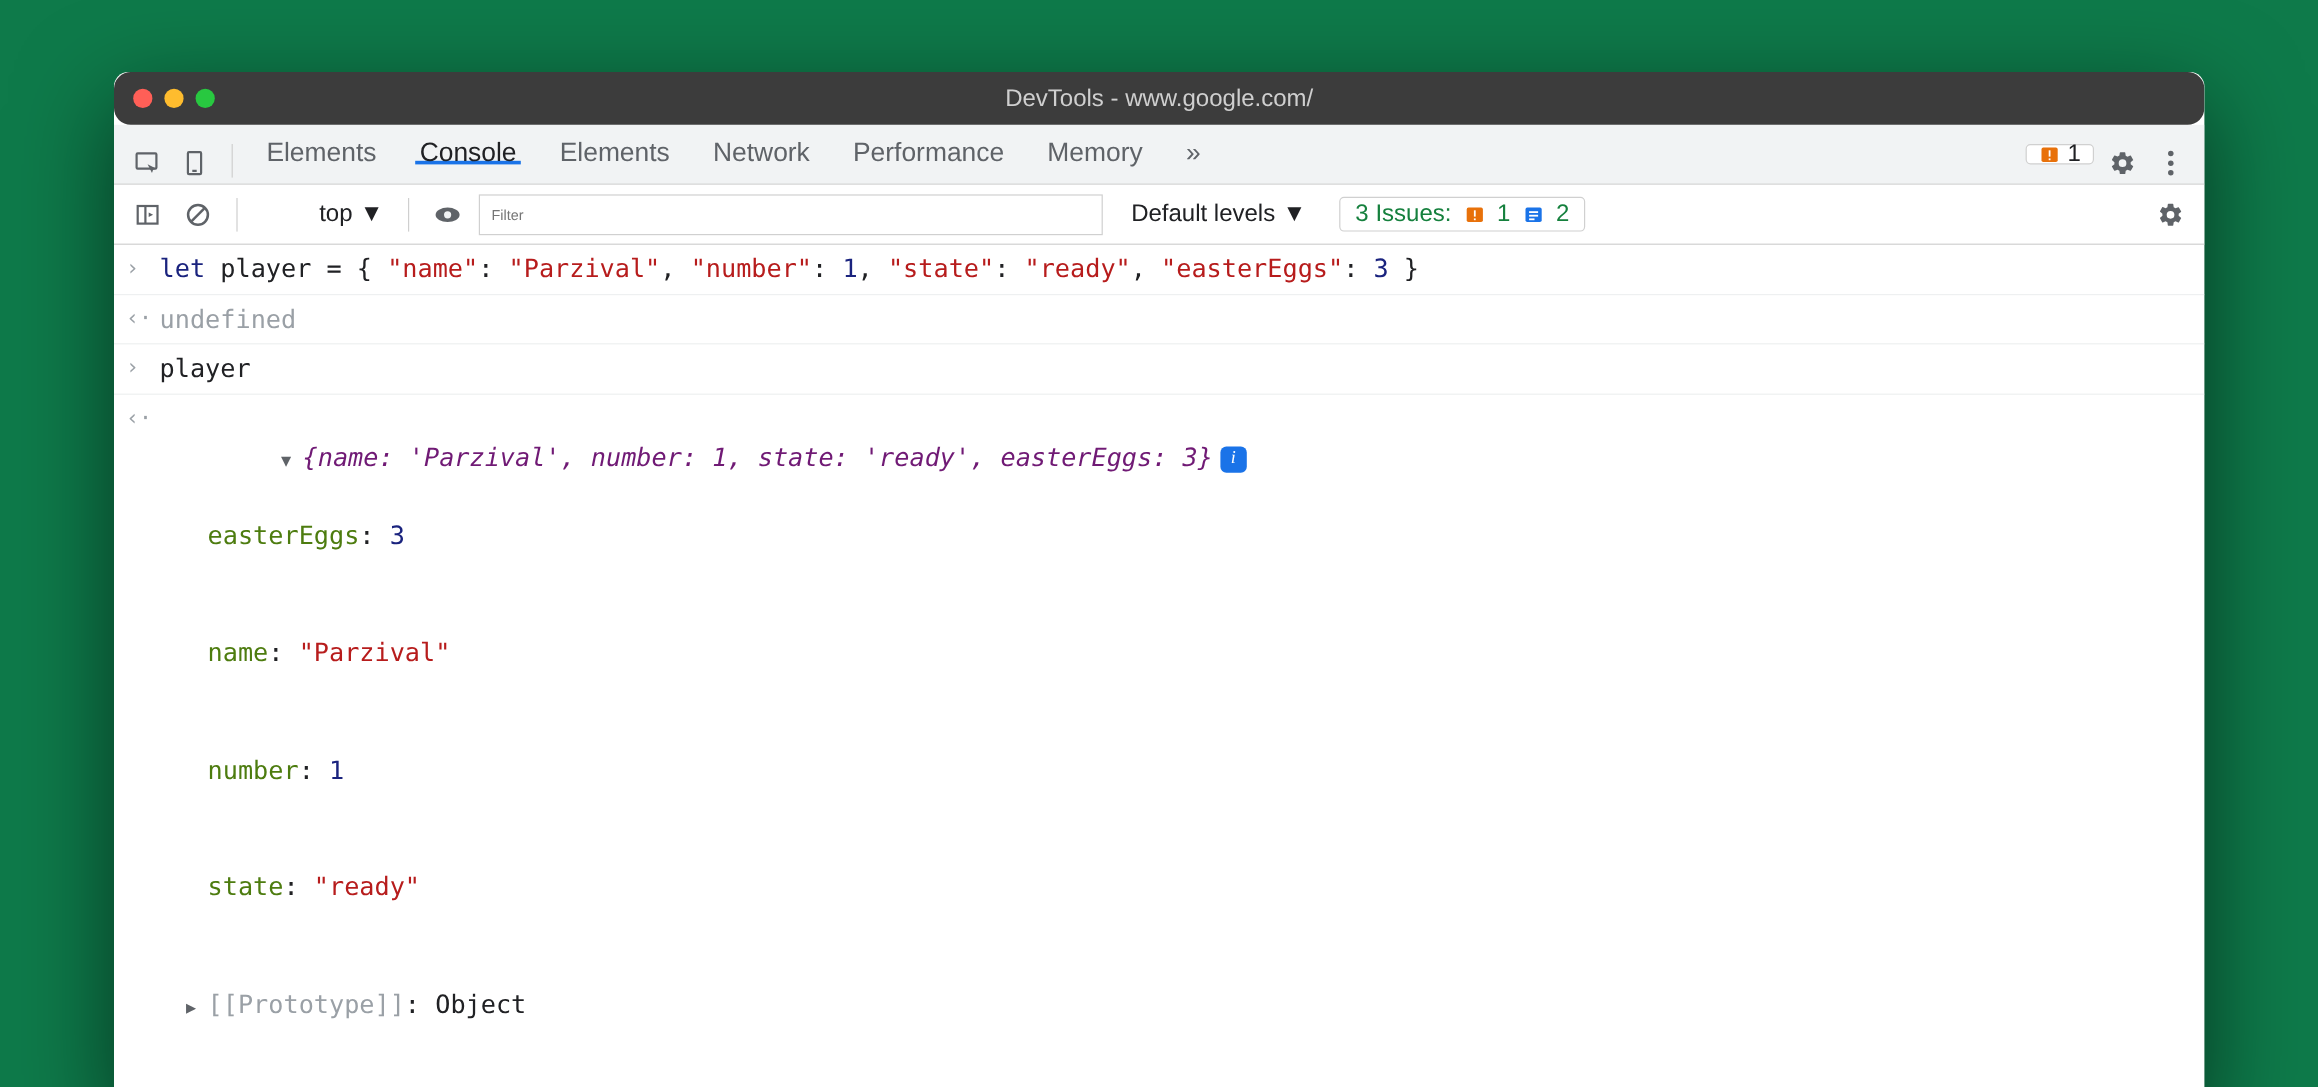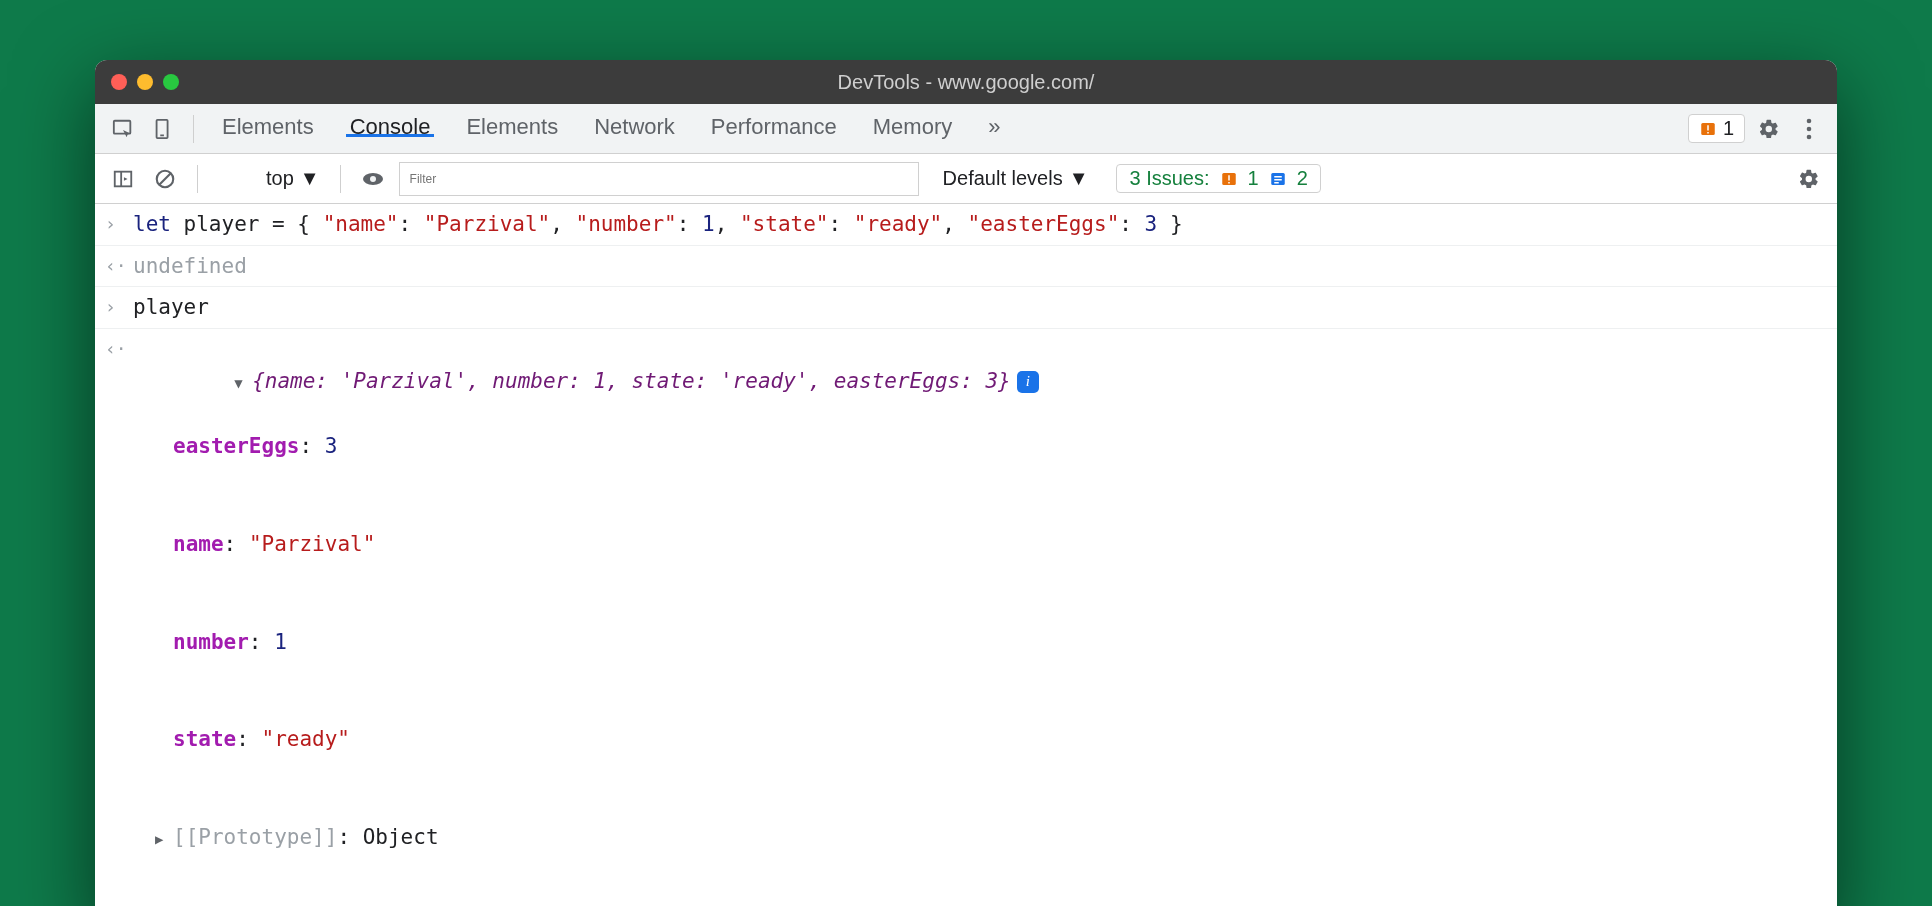--- a/index.html
+++ b/index.html
@@ -17,41 +17,41 @@
     box-shadow: 0 25px 80px rgba(0,0,0,0.55);
     overflow: hidden;
   }
   .titlebar {
     background: #3c3c3c;
     height: 44px;
     display: flex;
     align-items: center;
     padding: 0 16px;
     position: relative;
+    border-radius: 14px;
   }
   .traffic-lights { display: flex; gap: 10px; }
   .tl { width: 16px; height: 16px; border-radius: 50%; }
   .tl-close { background: #ff5f57; }
   .tl-min   { background: #febc2e; }
   .tl-max   { background: #28c840; }
   .title-text {
     position: absolute;
     left: 50%;
     transform: translateX(-50%);
     color: #cfcfcf;
     font-size: 20px;
     font-weight: 500;
   }
 
   .main-toolbar {
     background: #f1f3f4;
     border-bottom: 1px solid #d0d0d0;
     height: 50px;
     display: flex;
-    align-items: center;
     padding: 16px 12px;
     gap: 8px;
   }
   .icon-btn {
     width: 32px; height: 32px;
     display: flex; align-items: center; justify-content: center;
     color: #5f6368;
   }
   .vsep { width: 1px; height: 28px; background: #cfcfcf; margin: 0 6px; }
   .tabs { display: flex; align-items: stretch; height: 100%; gap: 28px; margin-left: 10px; }
@@ -125,21 +125,21 @@
     color: #9aa0a6;
     font-size: 18px;
     padding-top: 2px;
     user-select: none;
   }
   .content { flex: 1; white-space: pre; }
   .kw   { color: #1a237e; }
   .str  { color: #b71c1c; }
   .num  { color: #1a237e; }
   .dim  { color: #9aa0a6; }
-  .propkey { color: #a21caf; font-weight: 700; }
+  .propkey { color: #4d7c0f; font-weight: 400; }
   .obj-summary { font-style: italic; color: #701a75; }
   .info-badge {
     display: inline-flex;
     align-items: center; justify-content: center;
     width: 22px; height: 22px;
     background: #1a73e8; color: #fff;
     border-radius: 5px;
     font-style: italic;
     font-family: Georgia, serif;
     font-size: 15px;

